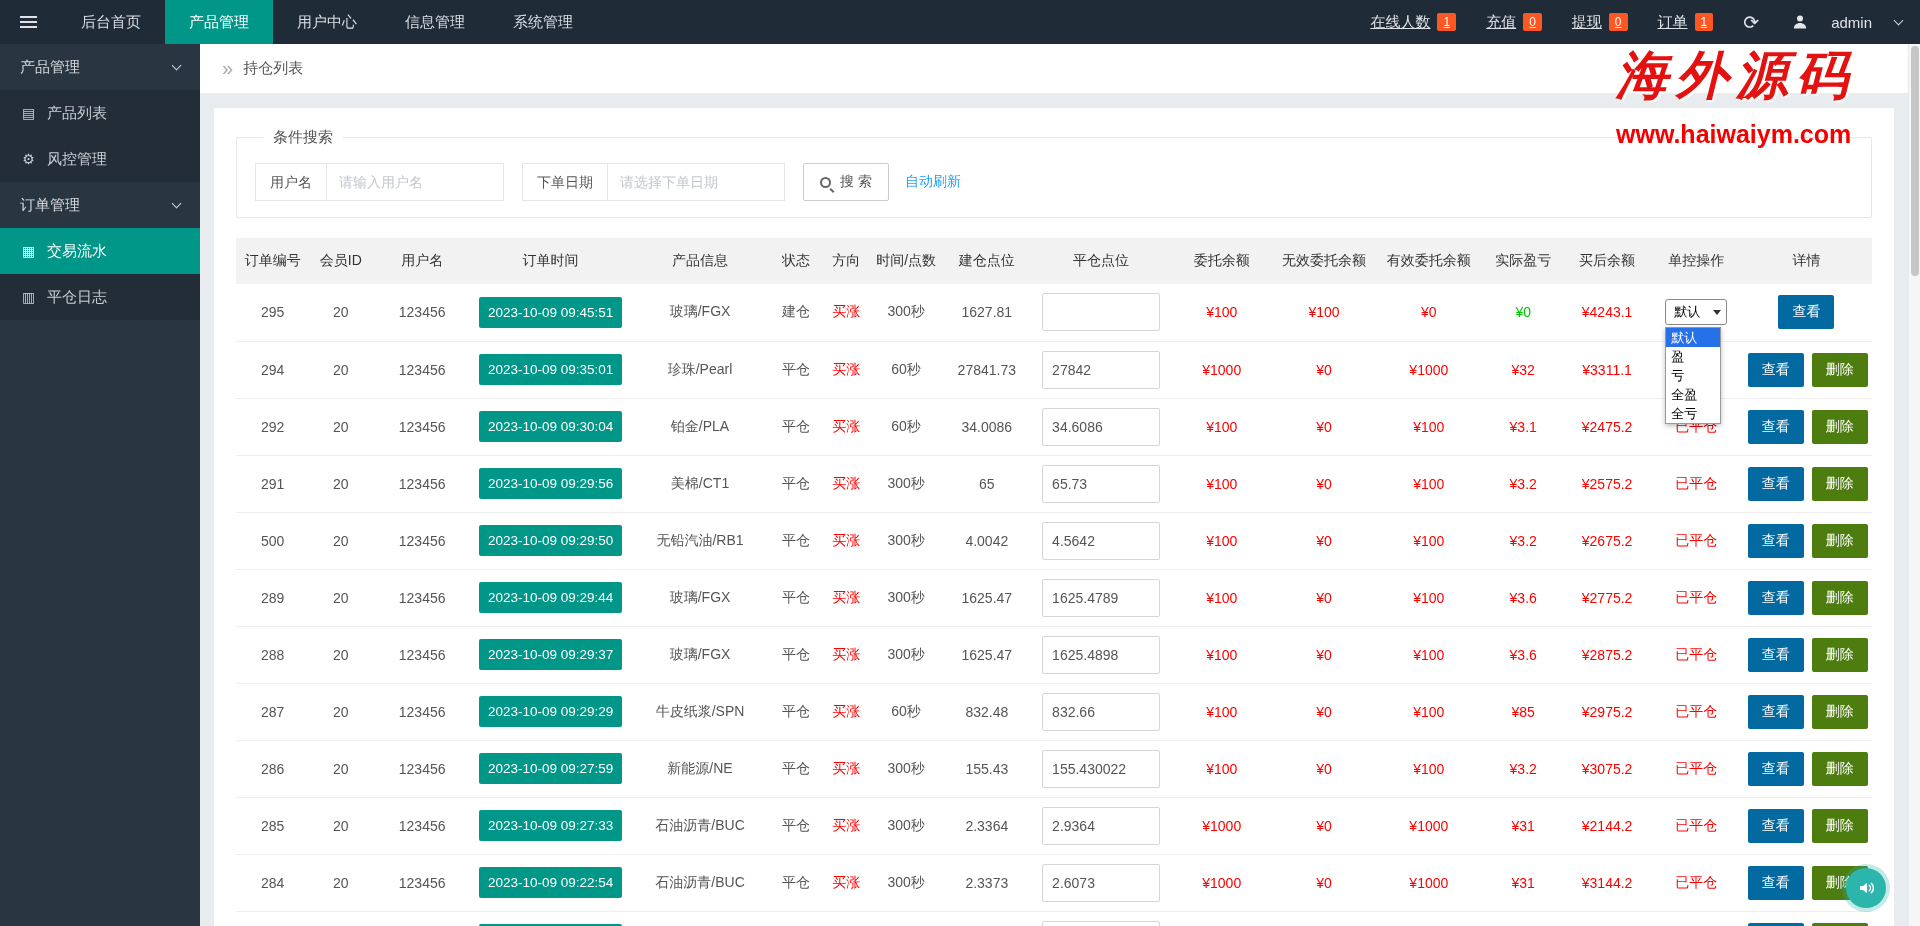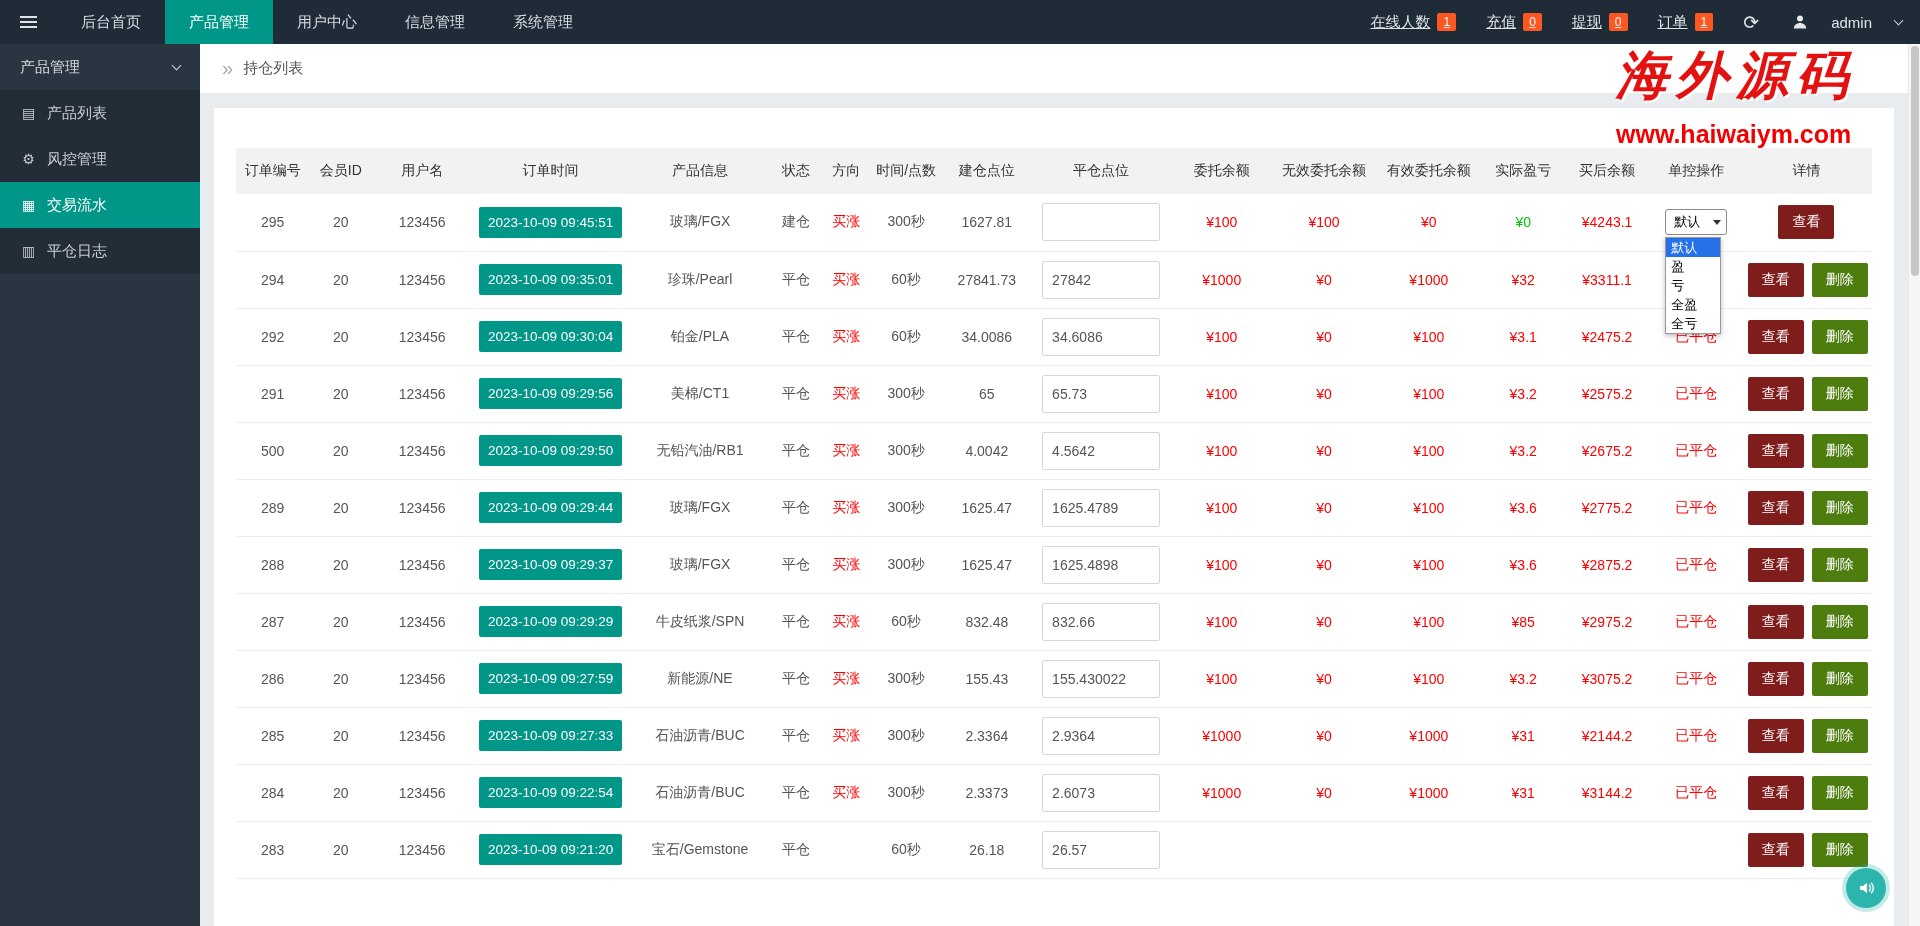--- a/index.html
+++ b/index.html
@@ -51,21 +51,21 @@
 
   
   table.orders { width:100%; border-collapse:collapse; margin-top:20px; table-layout:fixed; }
   .orders th { background:#f2f2f2; font-weight:400; font-size:14px; color:#333; height:46px; padding:0 3px; white-space:nowrap; }
   .orders td { height:57px; text-align:center; font-size:14px; color:#555; border-bottom:1px solid #eee; padding:0 3px; white-space:nowrap; }
   .time-btn { background:#009688; color:#fff; border-radius:2px; padding:8px 9px; font-size:13.5px; display:inline-block; white-space:nowrap; }
   .red { color:#ff0000; }
   .green { color:#00c800; }
   .close-input { width:118px; height:38px; border:1px solid #d6d6d6; border-radius:2px; padding:0 9px; font-size:14px; color:#555; outline:none; font-family:inherit; }
   .btn { border:none; border-radius:2px; color:#fff; padding:8px 14px; font-size:14px; cursor:pointer; margin:0 4px; font-family:inherit; }
-  .btn.view { background:#7f1d1d; }
+  .btn.view { background:#0369a1; }
   .btn.del { background:#4d7c0f;text-align:right; }
 
   
   .select-wrap { position:relative; display:inline-block; text-align:left; }
   .select-box { display:flex; align-items:center; justify-content:space-between; width:62px; height:26px; border:1px solid #8a8a8a; border-radius:3px; background:#fff; padding:0 5px 0 8px; font-size:13px; color:#000; cursor:pointer; }
   .select-arrow { width:0; height:0; border-left:4px solid transparent; border-right:4px solid transparent; border-top:5px solid #333; }
   .select-dropdown { position:absolute; top:calc(100% + 2px); left:0; width:56px; background:#fff; border:1px solid #999; box-shadow:0 2px 5px rgba(0,0,0,.25); z-index:40; }
   .select-option { height:19px; line-height:19px; padding:0 5px; font-size:13px; color:#000; cursor:pointer; }
   .select-option.selected { background:#2670e8; color:#fff; }
 
@@ -132,37 +132,59 @@
       <span class="chev"></span>
     </div>
     <div class="side-child">
       <span class="side-icon">▤</span>
       <span>产品列表</span>
     </div>
     <div class="side-child">
       <span class="side-icon">⚙</span>
       <span>风控管理</span>
     </div>
+    <div class="side-parent">
+      <span>订单管理</span>
+      <span class="chev"></span>
+    </div>
     <div class="side-child active">
       <span class="side-icon">▦</span>
       <span>交易流水</span>
     </div>
     <div class="side-child">
       <span class="side-icon">▥</span>
       <span>平仓日志</span>
     </div>
   </aside>
 
 <div class="main">
   <div class="breadcrumb-bar">
     <span class="crumb-icon">»</span>
     <span class="crumb-label">持仓列表</span>
   </div>
 
   <div class="card">
+    <fieldset class="search-fs">
+      <legend>条件搜索</legend>
+      <div class="search-row">
+        <div class="field-group">
+          <span class="field-label">用户名</span>
+          <input class="field-input" placeholder="请输入用户名" style="">
+        </div>
+        <div class="field-group">
+          <span class="field-label">下单日期</span>
+          <input class="field-input" placeholder="请选择下单日期" style="">
+        </div>
+        <button class="search-btn">
+          <span class="mag-icon"></span>
+          <span>搜 索</span>
+        </button>
+        <a class="auto-refresh">自动刷新</a>
+      </div>
+    </fieldset>
 
     <table class="orders">
       <colgroup>
           <col style="width: 70px;">
           <col style="width: 60px;">
           <col style="width: 95px;">
           <col style="width: 150px;">
           <col style="width: 135px;">
           <col style="width: 48px;">
           <col style="width: 48px;">

